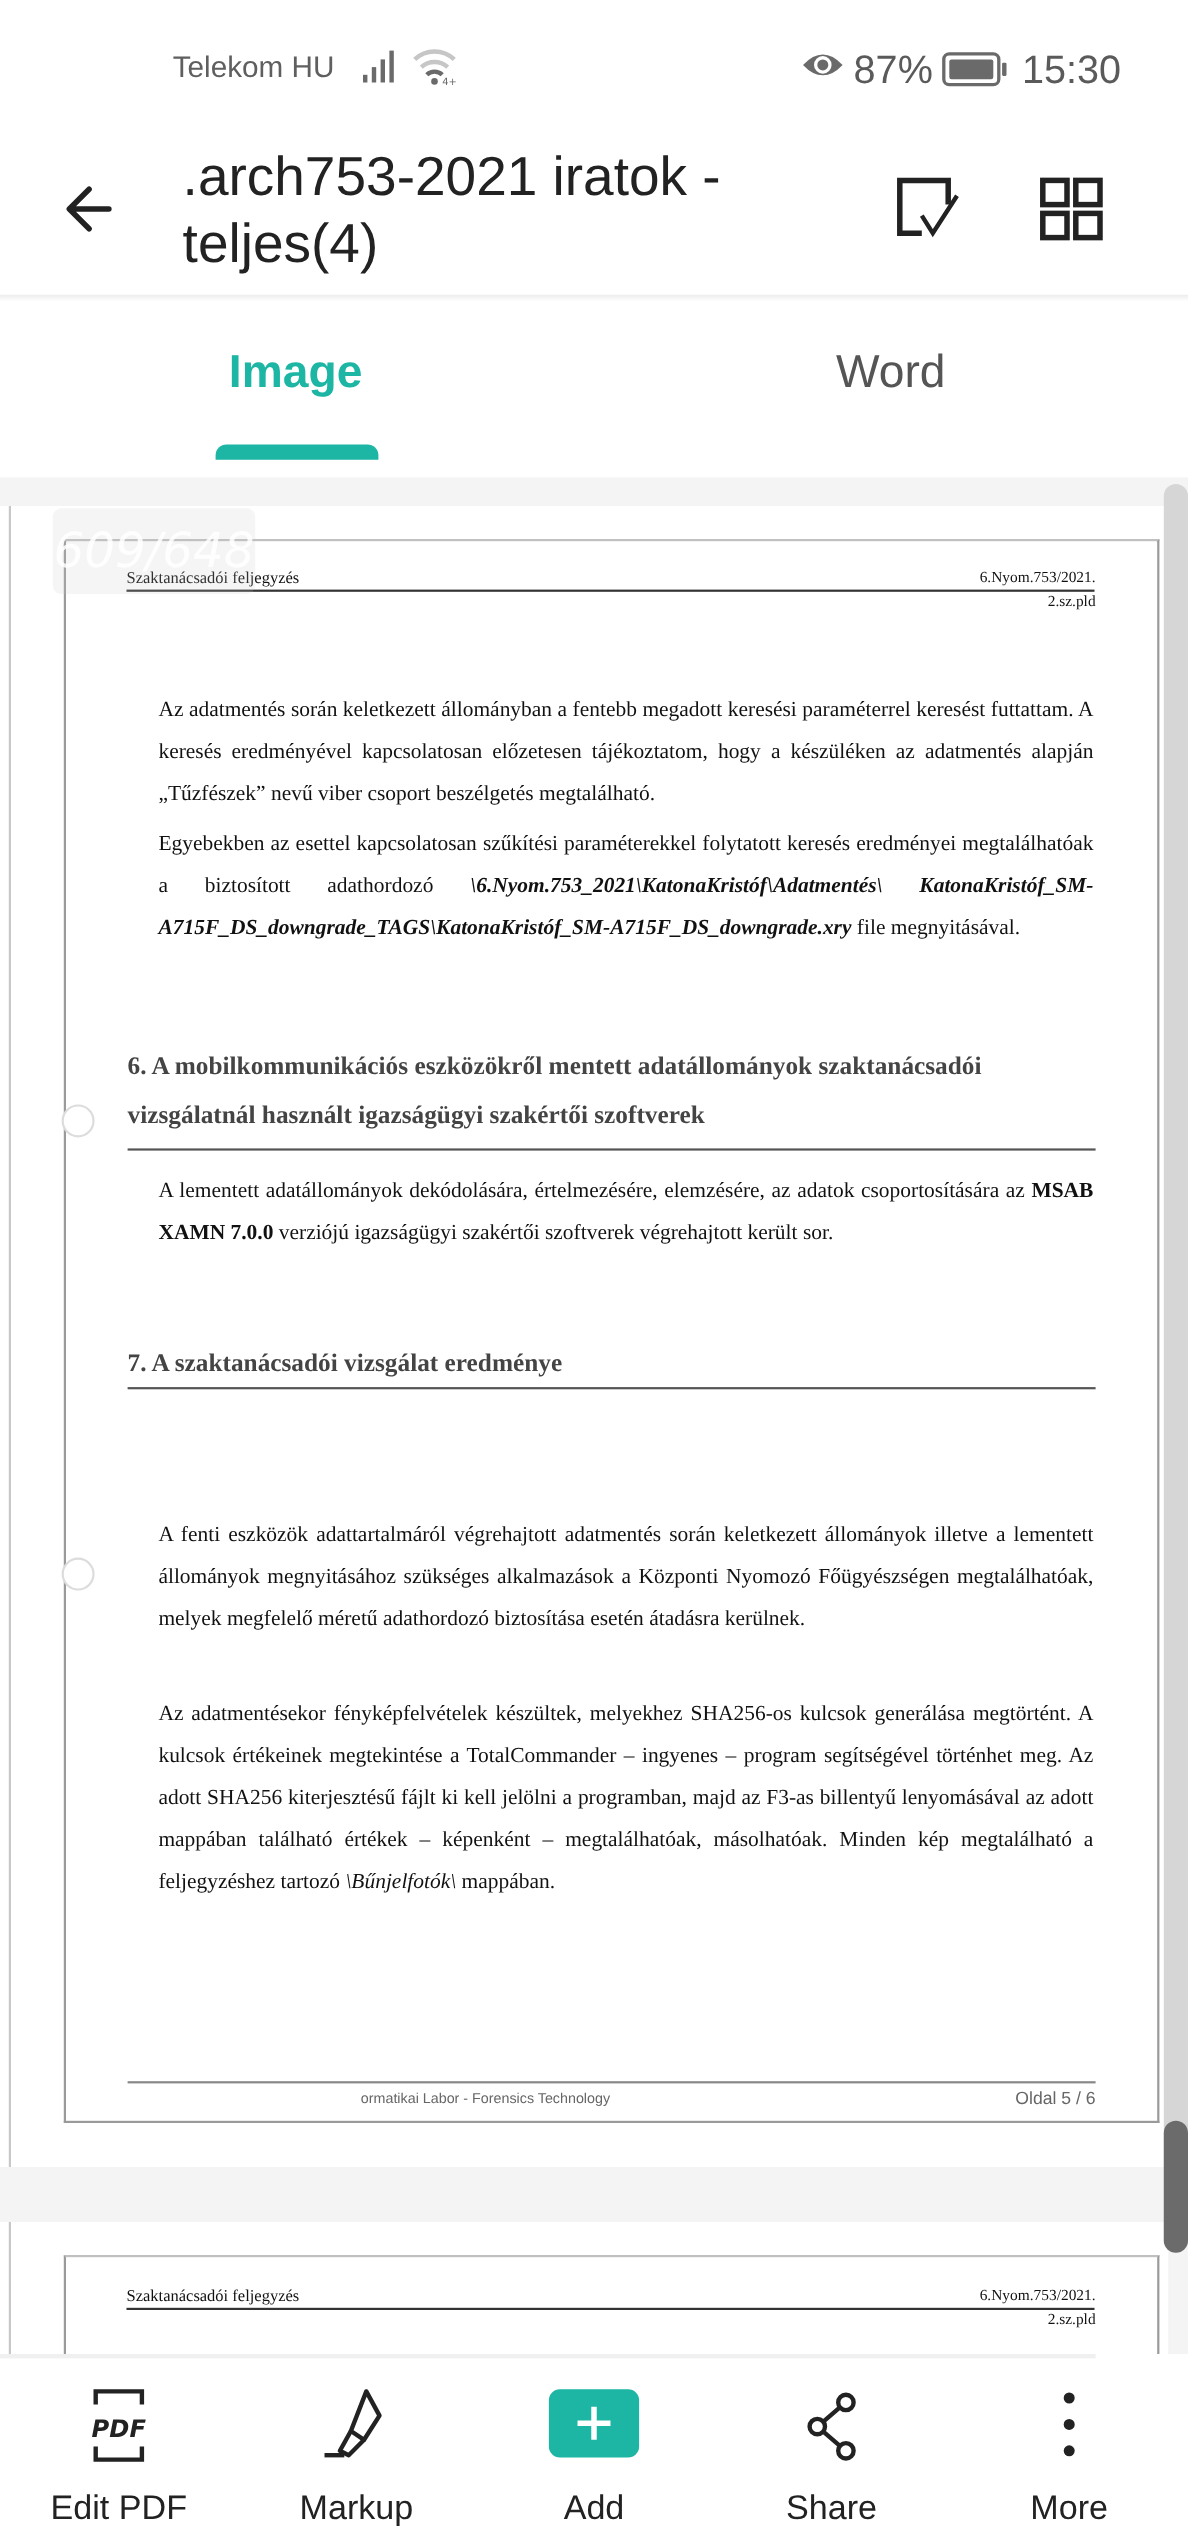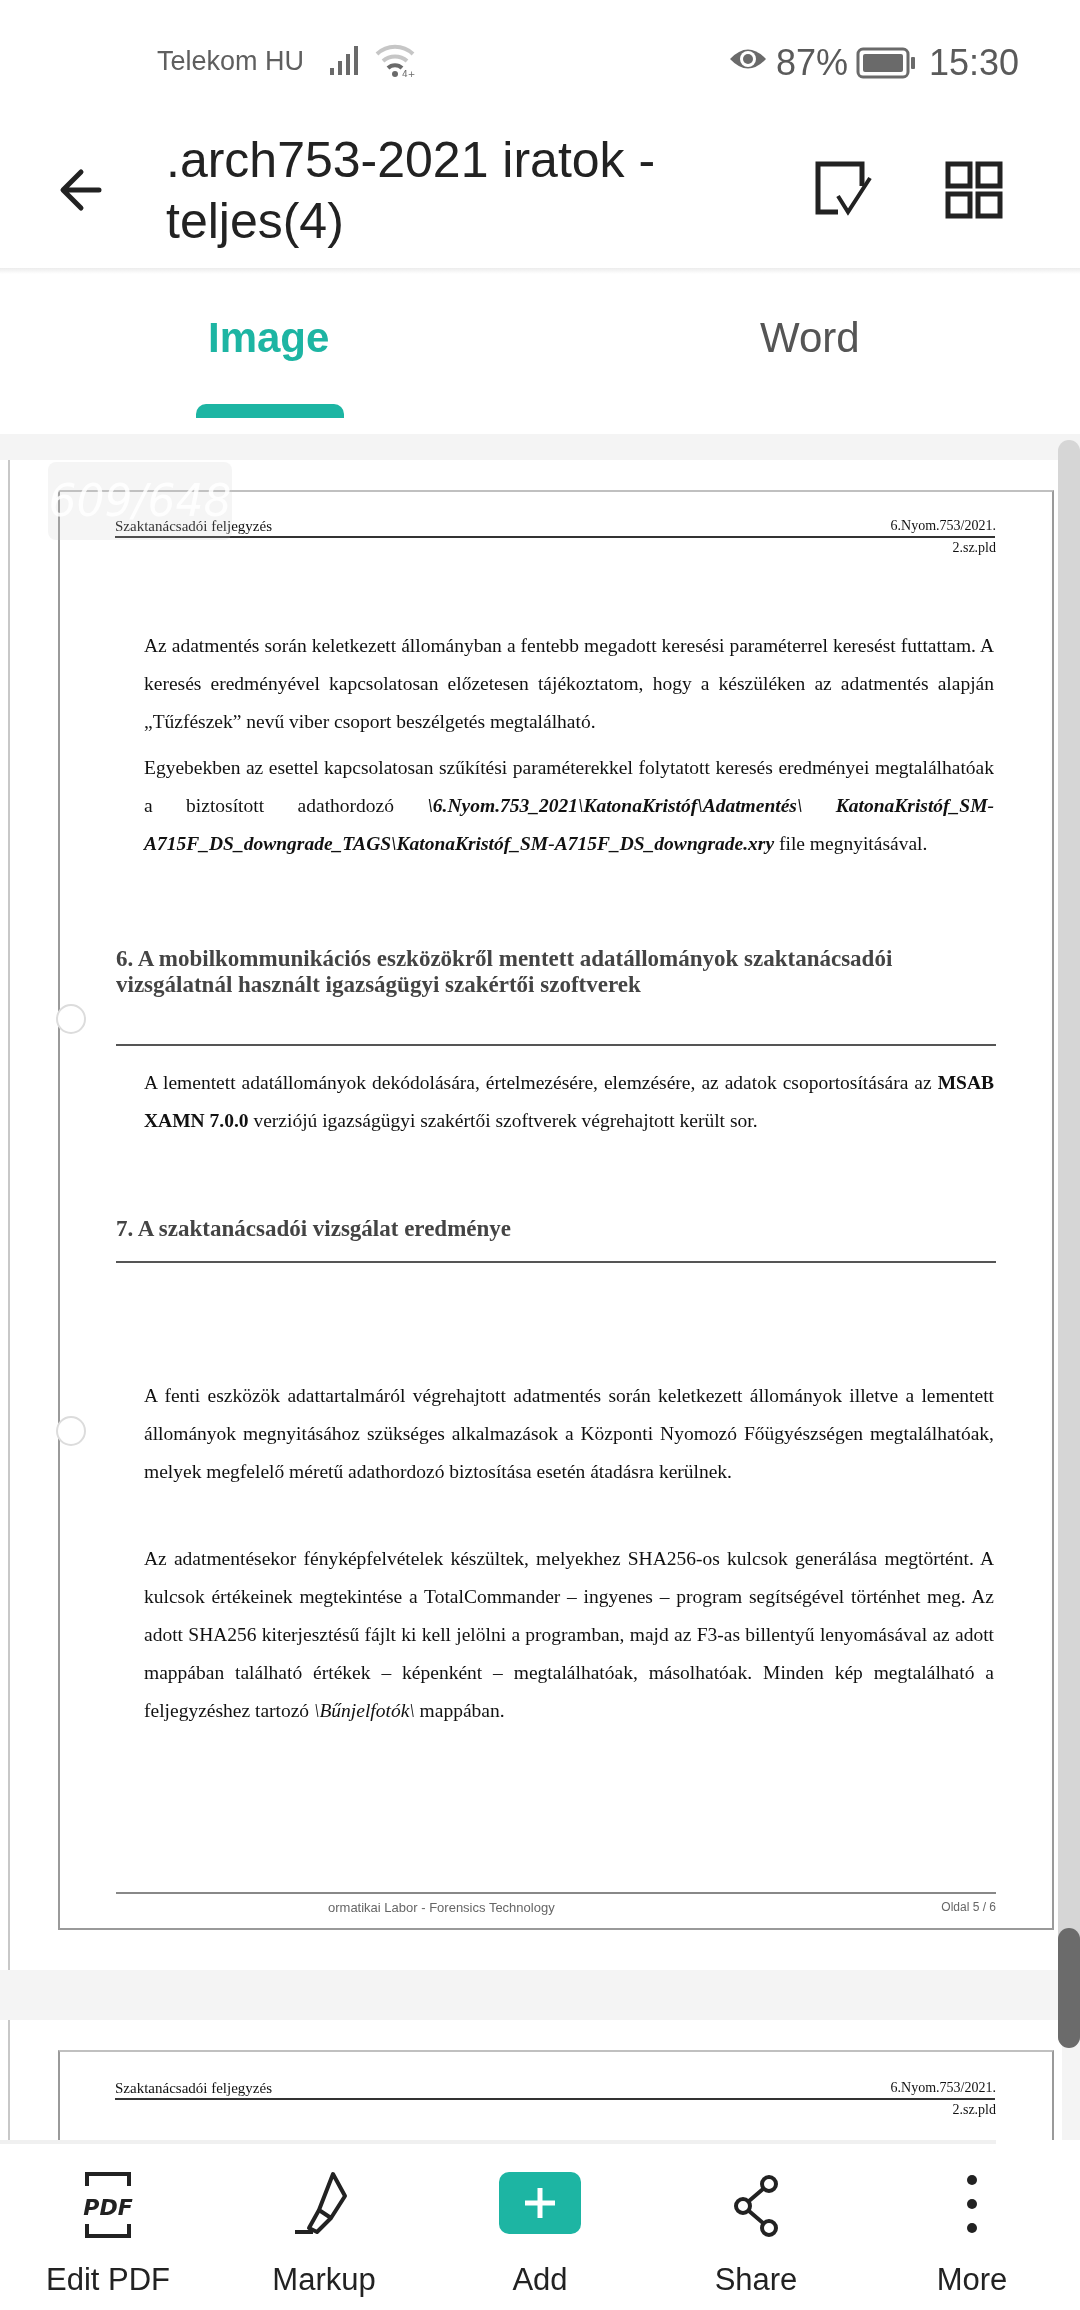--- a/index.html
+++ b/index.html
@@ -43,26 +43,26 @@
     .hole { position: absolute; left: 56px; width: 30px; height: 30px; border-radius: 50%; border: 2px solid #dcdcdc; background: #fff; }
 
     .doc { font-family: "Liberation Serif", "DejaVu Serif", serif; color: #111; }
     .hdr-left { position: absolute; left: 115px; font-size: 15px; }
     .hdr-right { position: absolute; right: 66px; font-size: 14px; text-align: right; }
     .hdr-rule { position: absolute; left: 115px; width: 880px; height: 2px; background: #333; }
     .hdr-sub { position: absolute; right: 66px; font-size: 14px; }
 
     .para { position: absolute; left: 144px; width: 850px; font-size: 19.5px; line-height: 38px; text-align: justify; }
     .para b, .para i { }
-    .heading { position: absolute; left: 116px; width: 880px; font-size: 23px; line-height: 26px; font-weight: bold; color: #444; }
+    .heading { position: absolute; left: 116px; width: 880px; font-size: 23px; line-height: 45px; font-weight: bold; color: #444; }
     .section-rule { position: absolute; left: 116px; width: 880px; height: 2px; background: #555; }
 
     .footer-rule { position: absolute; left: 116px; width: 880px; height: 2px; background: #888; }
     .footer-left { position: absolute; left: 328px; font-family: "Liberation Sans", sans-serif; font-size: 13px; color: #666; }
-    .footer-right { position: absolute; right: 66px; font-family: "Liberation Sans", sans-serif; font-size: 12px; color: #666; }
+    .footer-right { position: absolute; right: 66px; font-family: "Liberation Sans", sans-serif; font-size: 16px; color: #666; }
 
     .page-counter { position: absolute; left: 48px; top: 28px; width: 184px; height: 78px; background: rgba(200,200,200,0.18); border-radius: 8px; color: rgba(255,255,255,0.85); font-size: 44px; line-height: 78px; text-align: center; font-family: "DejaVu Sans", sans-serif; font-style: italic; }
 
     .add-tags { position: absolute; left: 48px; top: 1408px; width: 284px; height: 96px; background: #fff; border: 3px solid #e0e0e0; border-radius: 14px; font-size: 44px; line-height: 90px; text-align: center; color: #222; cursor: pointer; }
 
     .scroll-track { position: absolute; right: 0; top: 6px; width: 22px; height: 1600px; background: #d6d6d6; border-radius: 11px 11px 0 0; }
     .scroll-thumb { position: absolute; right: 0; top: 1494px; width: 22px; height: 120px; background: #6b6b6b; border-radius: 11px; cursor: pointer; }
 
     
     .toolbar { position: absolute; top: 2140px; left: 0; width: 996px; height: 170px; background: #fff; border-top: 4px solid #f0f0f0; }

